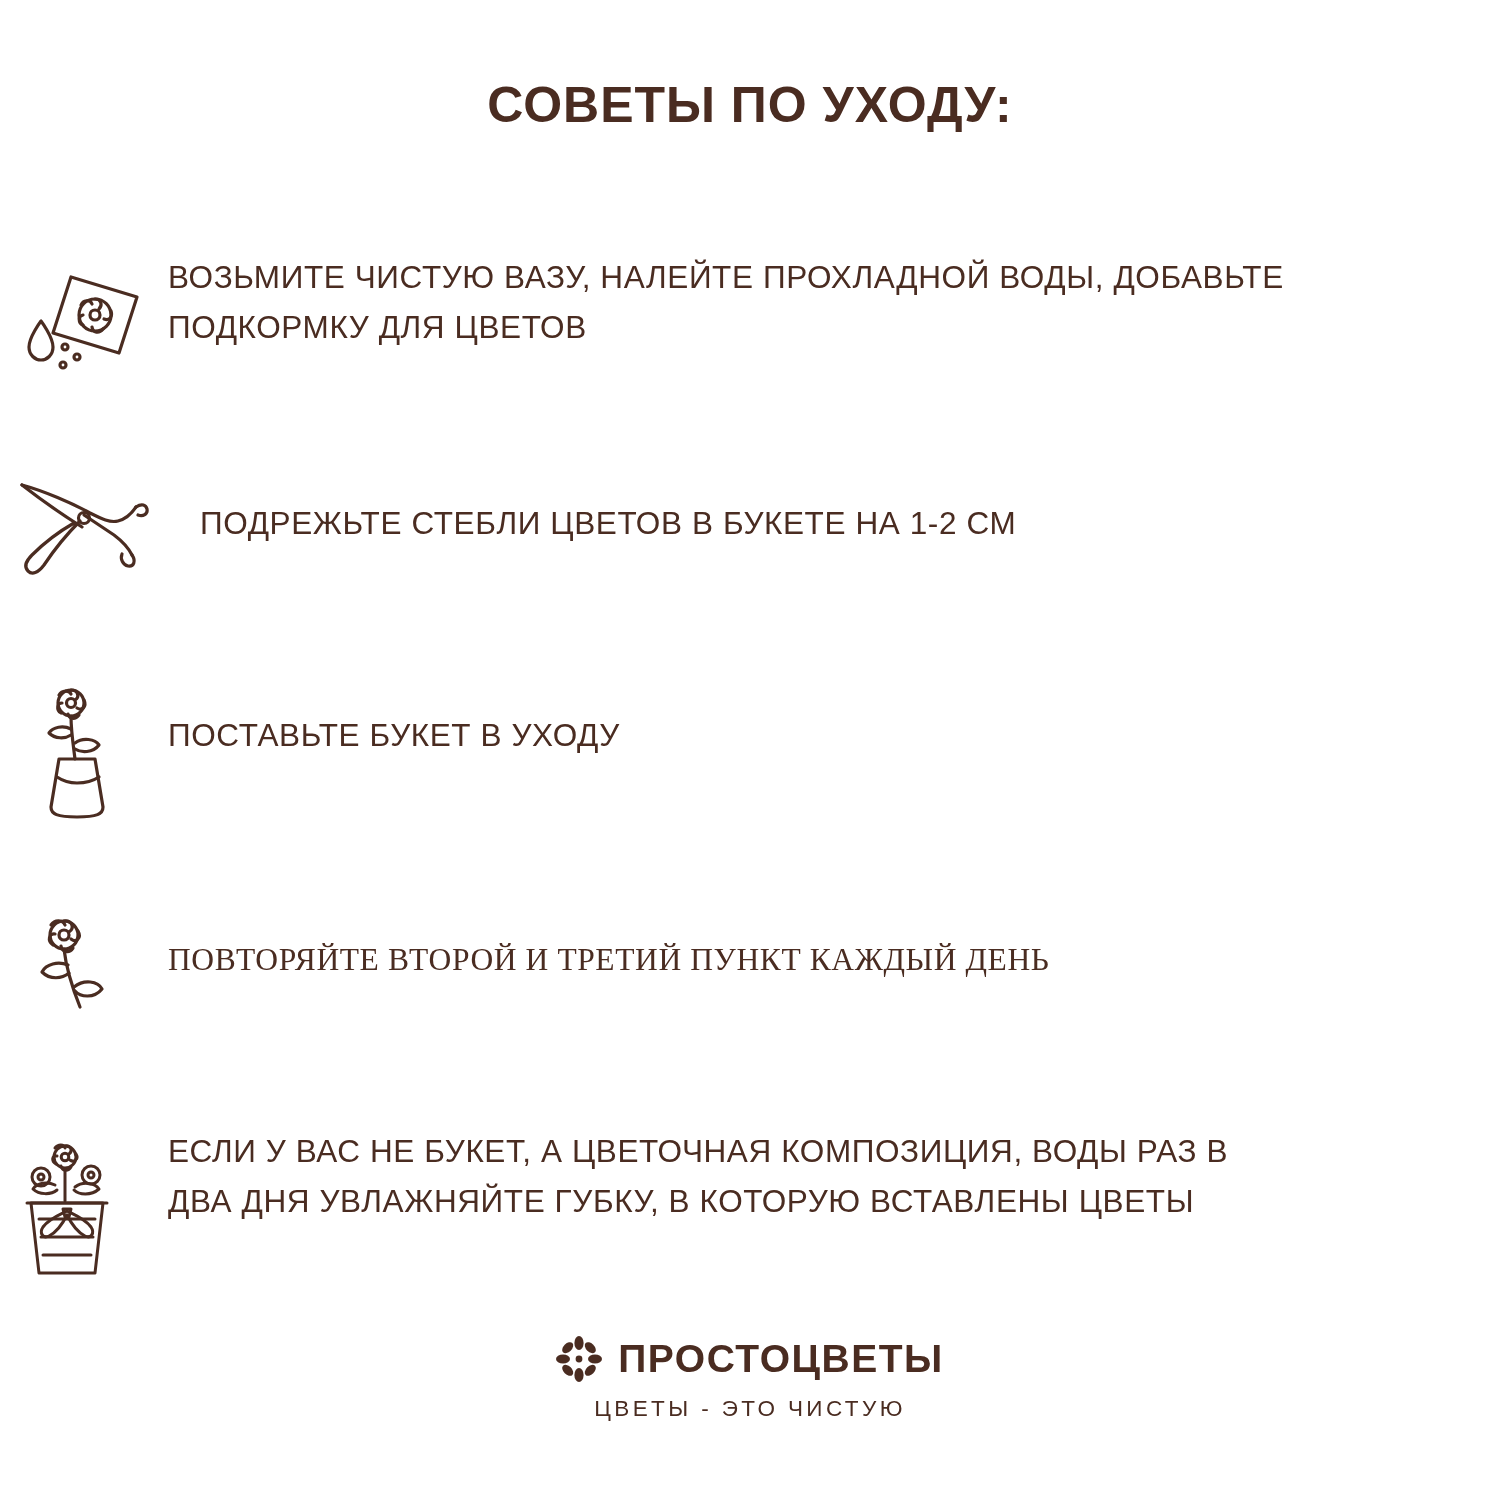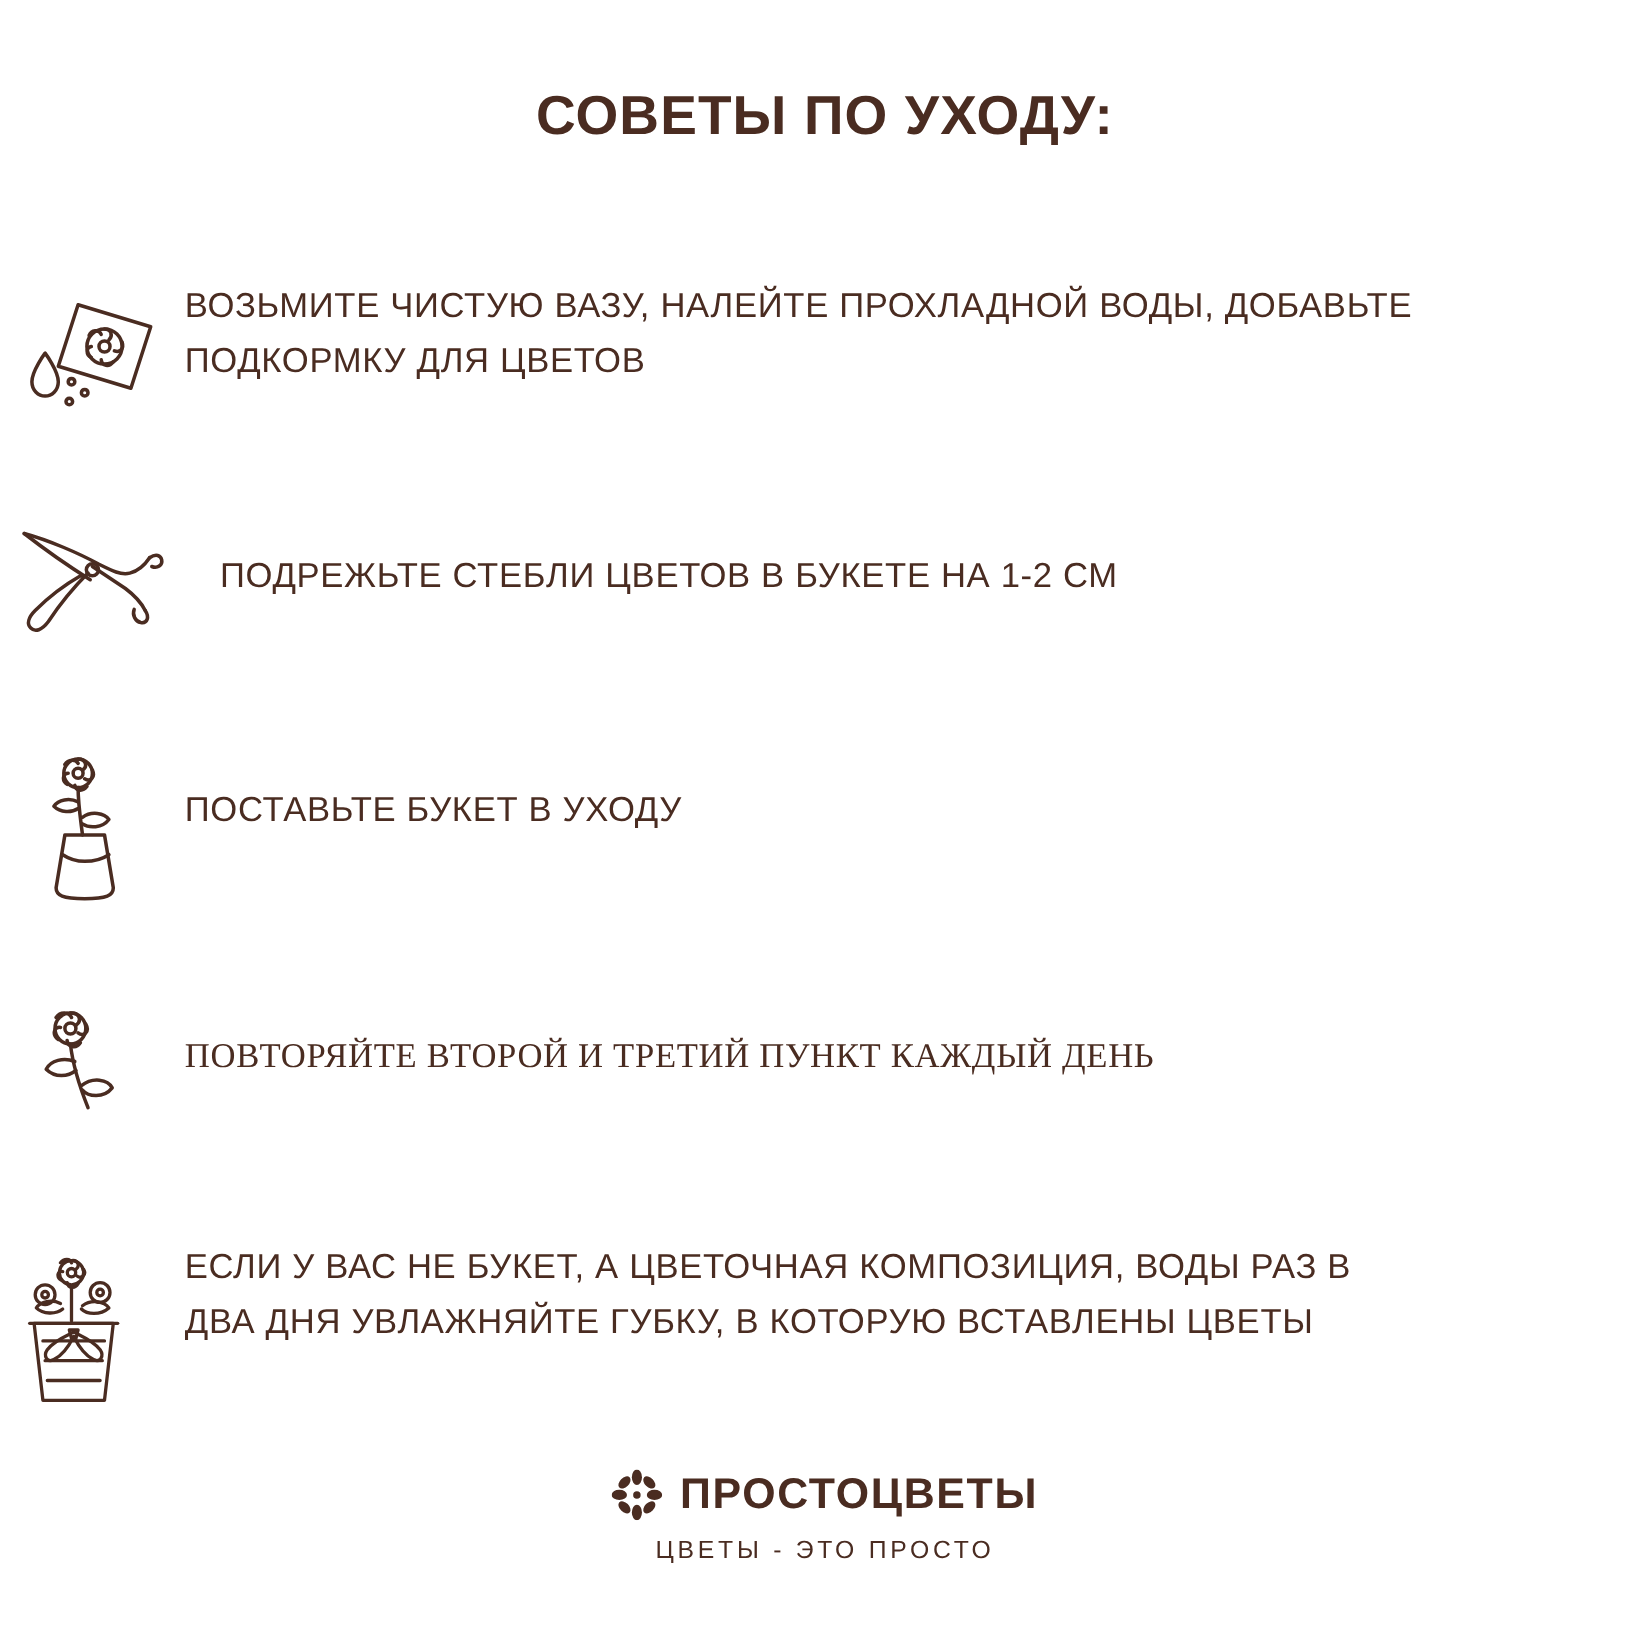--- a/index.html
+++ b/index.html
@@ -207,16 +207,16 @@
             <ellipse cx="34.3" cy="11.7" rx="6.6" ry="4.2" transform="rotate(45 34.3 11.7)"></ellipse>
             <ellipse cx="11.7" cy="34.3" rx="6.6" ry="4.2" transform="rotate(45 11.7 34.3)"></ellipse>
             <ellipse cx="34.3" cy="34.3" rx="6.6" ry="4.2" transform="rotate(-45 34.3 34.3)"></ellipse>
             <circle cx="23" cy="23" r="5.6" fill="#ffffff"></circle>
             <circle cx="23" cy="23" r="3.4"></circle>
           </g>
         </svg>
       </span>
       <span class="brand-name">ПРОСТОЦВЕТЫ</span>
     </div>
-    <div class="brand-tagline">ЦВЕТЫ - ЭТО ПРОСТО</div>
+    <div class="brand-tagline">ЦВЕТЫ - ЭТО ЧИСТУЮ</div>
   </div>
 
 </div>
 
 </body></html>

